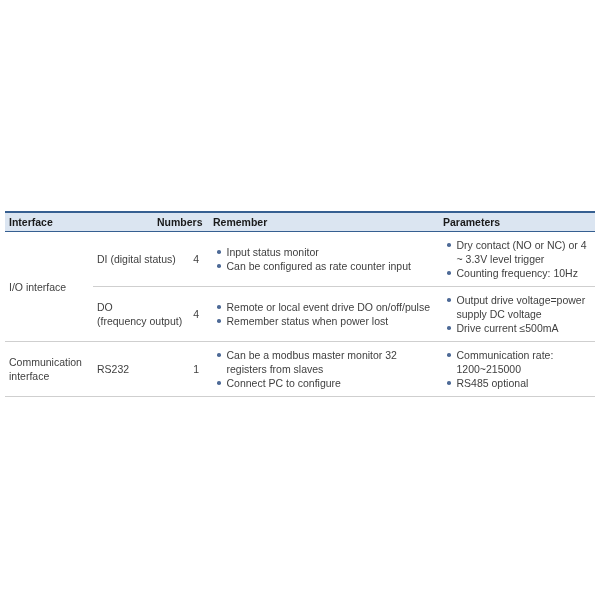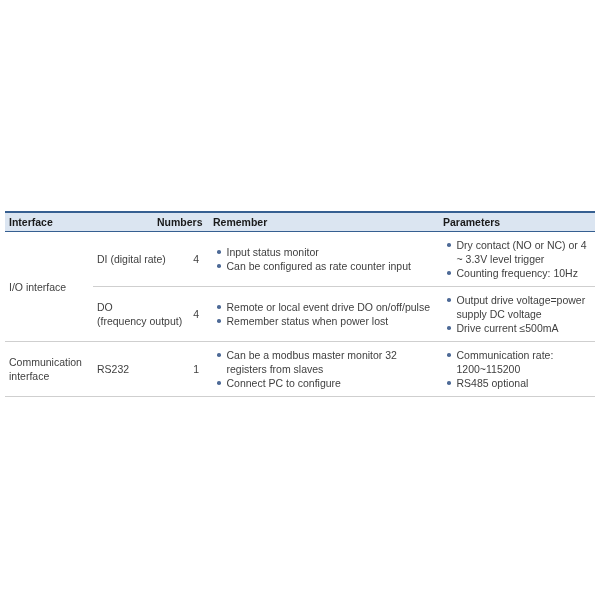--- a/index.html
+++ b/index.html
@@ -95,21 +95,21 @@
         <th colspan="2">Interface</th>
         <th class="th-num">Numbers</th>
         <th>Remember</th>
         <th>Parameters</th>
       </tr>
     </thead>
     <tbody>
 
       <tr class="row-line">
         <td class="cell-group" rowspan="2">I/O interface</td>
-        <td class="cell-name">DI (digital rate)</td>
+        <td class="cell-name">DI (digital status)</td>
         <td class="cell-num">4</td>
         <td class="cell-features">
           <div class="bullet">
             <span class="dot"></span>
             <span class="txt">Input status monitor</span>
           </div>
           <div class="bullet">
             <span class="dot"></span>
             <span class="txt">Can be configured as rate counter input</span>
           </div>
@@ -162,21 +162,21 @@
             <span class="txt">Can be a modbus master monitor 32 registers from slaves</span>
           </div>
           <div class="bullet">
             <span class="dot"></span>
             <span class="txt">Connect PC to configure</span>
           </div>
         </td>
         <td class="cell-params">
           <div class="bullet">
             <span class="dot"></span>
-            <span class="txt">Communication rate: 1200~115200</span>
+            <span class="txt">Communication rate: 1200~215000</span>
           </div>
           <div class="bullet">
             <span class="dot"></span>
             <span class="txt">RS485 optional</span>
           </div>
         </td>
       </tr>
     </tbody>
   </table>
 </div>

